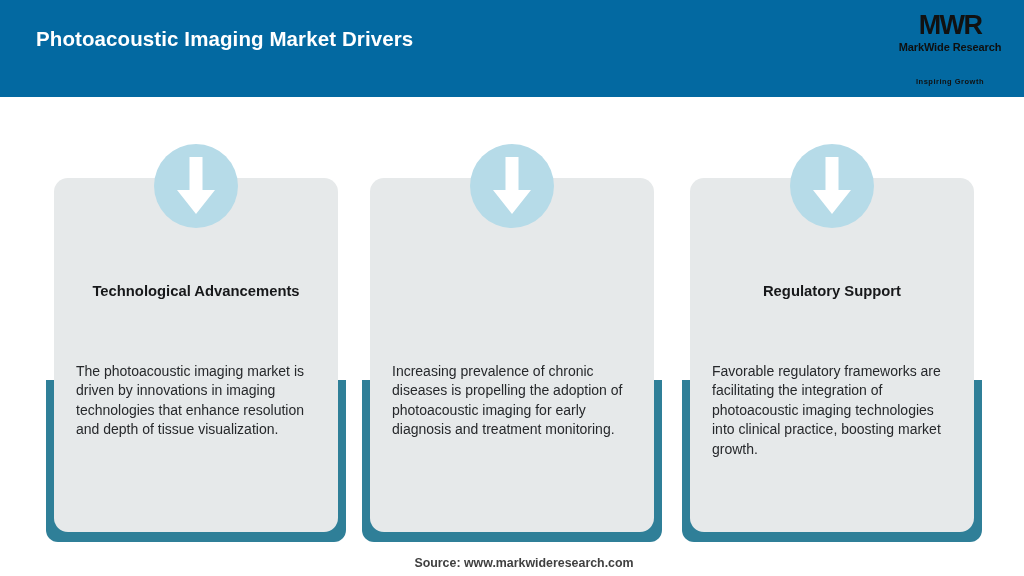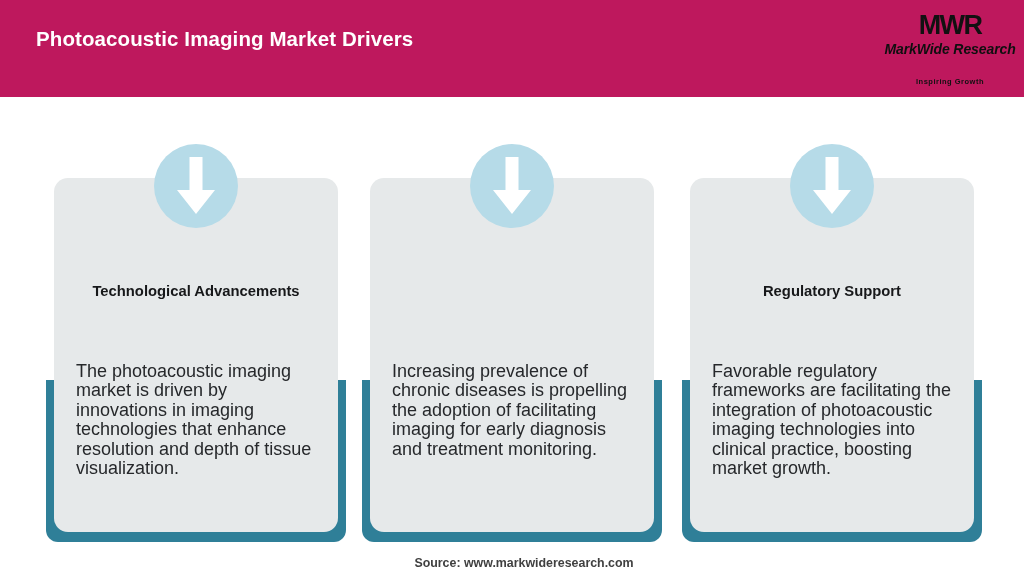--- a/index.html
+++ b/index.html
@@ -8,42 +8,42 @@
     background: #ffffff;
     font-family: "Liberation Sans", sans-serif;
     overflow: hidden;
   }
   .page { position: relative; width: 1024px; height: 576px; background: #ffffff; }
 
   
   .header {
     position: absolute; left: 0; top: 0;
     width: 1024px; height: 97px;
-    background: #be185d;
+    background: #0369a1;
   }
   .header-title {
     position: absolute; left: 36px; top: 27px;
     font-size: 20.5px; font-weight: bold; color: #ffffff;
     letter-spacing: 0.1px;
     white-space: nowrap;
   }
 
   
   .logo { position: absolute; right: 18px; top: 10px; width: 112px; height: 56px; }
   .logo-mark {
     position: absolute; left: 50%; top: 0; transform: translateX(-50%);
     font-size: 27px; font-weight: bold; color: #111111;
     letter-spacing: -1.6px; line-height: 30px;
     font-family: "Liberation Sans", sans-serif;
     white-space: nowrap;
   }
   .logo-name {
     position: absolute; left: 50%; top: 31px; transform: translateX(-50%);
-    font-size: 14px; font-weight: bold; color: #0f0f0f;
-    white-space: nowrap; letter-spacing: -0.1px; font-style: italic;
+    font-size: 11px; font-weight: bold; color: #0f0f0f;
+    white-space: nowrap; letter-spacing: -0.1px;
   }
   .logo-tag {
     position: absolute; left: 50%; top: 43px; transform: translateX(-50%);
     font-size: 7.5px; font-weight: bold; color: #111111;
     white-space: nowrap; letter-spacing: 0.5px; margin-top: 24px;
   }
 
   
   .cards { position: absolute; left: 0; top: 0; width: 1024px; height: 576px; }
   .card-group { position: absolute; top: 144px; width: 300px; height: 400px; }
@@ -77,21 +77,21 @@
 
   .card-title {
     position: absolute; left: 10px; right: 10px; top: 104px;
     text-align: center;
     font-size: 14.8px; font-weight: bold; color: #17181a;
     line-height: 19px;
   }
 
   .card-body {
     position: absolute; left: 22px; right: 18px; top: 184px;
-    font-size: 18px; color: #26282b; line-height: 19.4px;
+    font-size: 14px; color: #26282b; line-height: 19.4px;
     text-align: left;
   }
 
   
   .source {
     position: absolute; left: 12px; top: 556px; width: 1024px;
     text-align: center;
     font-size: 12.4px; font-weight: bold; color: #404040;
   }
   .disclaimer {
@@ -126,21 +126,21 @@
       <div class="circle">
         <svg class="arrow" width="40" height="58" viewBox="0 0 40 58">
           <path d="M13.5 0 H26.5 V33 H39 L20 57 L1 33 H13.5 Z" fill="#ffffff"></path>
         </svg>
       </div>
     </div>
 
     <div class="card-group g1">
       <div class="frame"></div>
       <div class="card">
-        <div class="card-body">Increasing prevalence of chronic diseases is propelling the adoption of facilitating imaging for early diagnosis and treatment monitoring.</div>
+        <div class="card-body">Increasing prevalence of chronic diseases is propelling the adoption of photoacoustic imaging for early diagnosis and treatment monitoring.</div>
       </div>
       <div class="circle">
         <svg class="arrow" width="40" height="58" viewBox="0 0 40 58">
           <path d="M13.5 0 H26.5 V33 H39 L20 57 L1 33 H13.5 Z" fill="#ffffff"></path>
         </svg>
       </div>
     </div>
 
     <div class="card-group g2">
       <div class="frame"></div>

